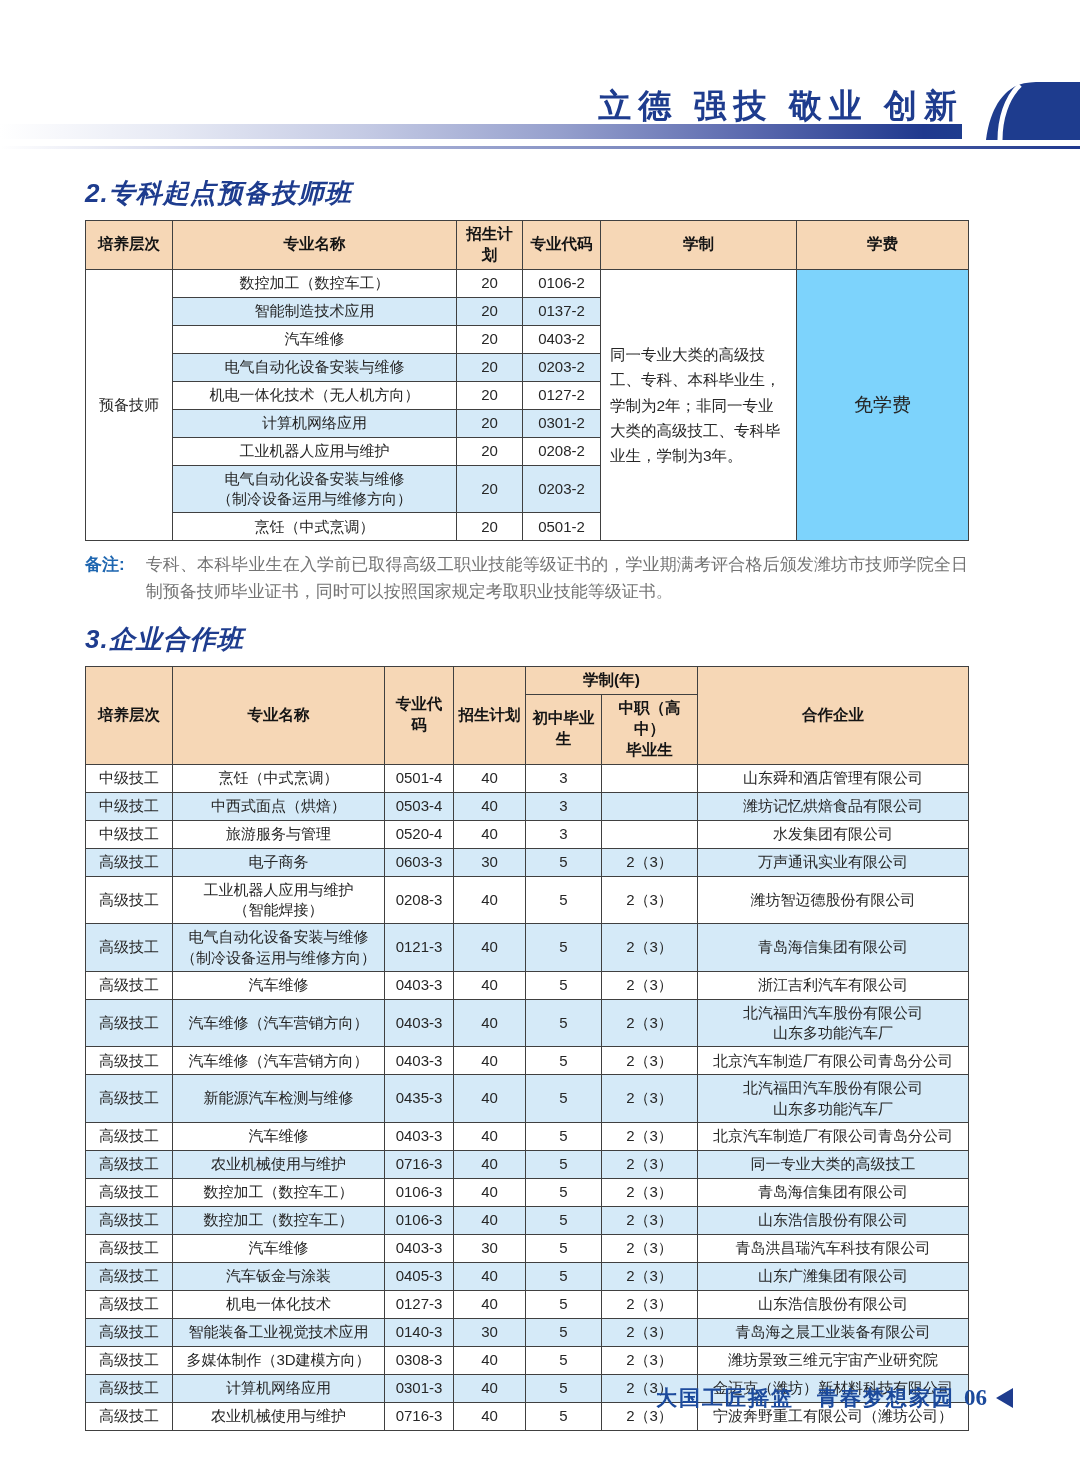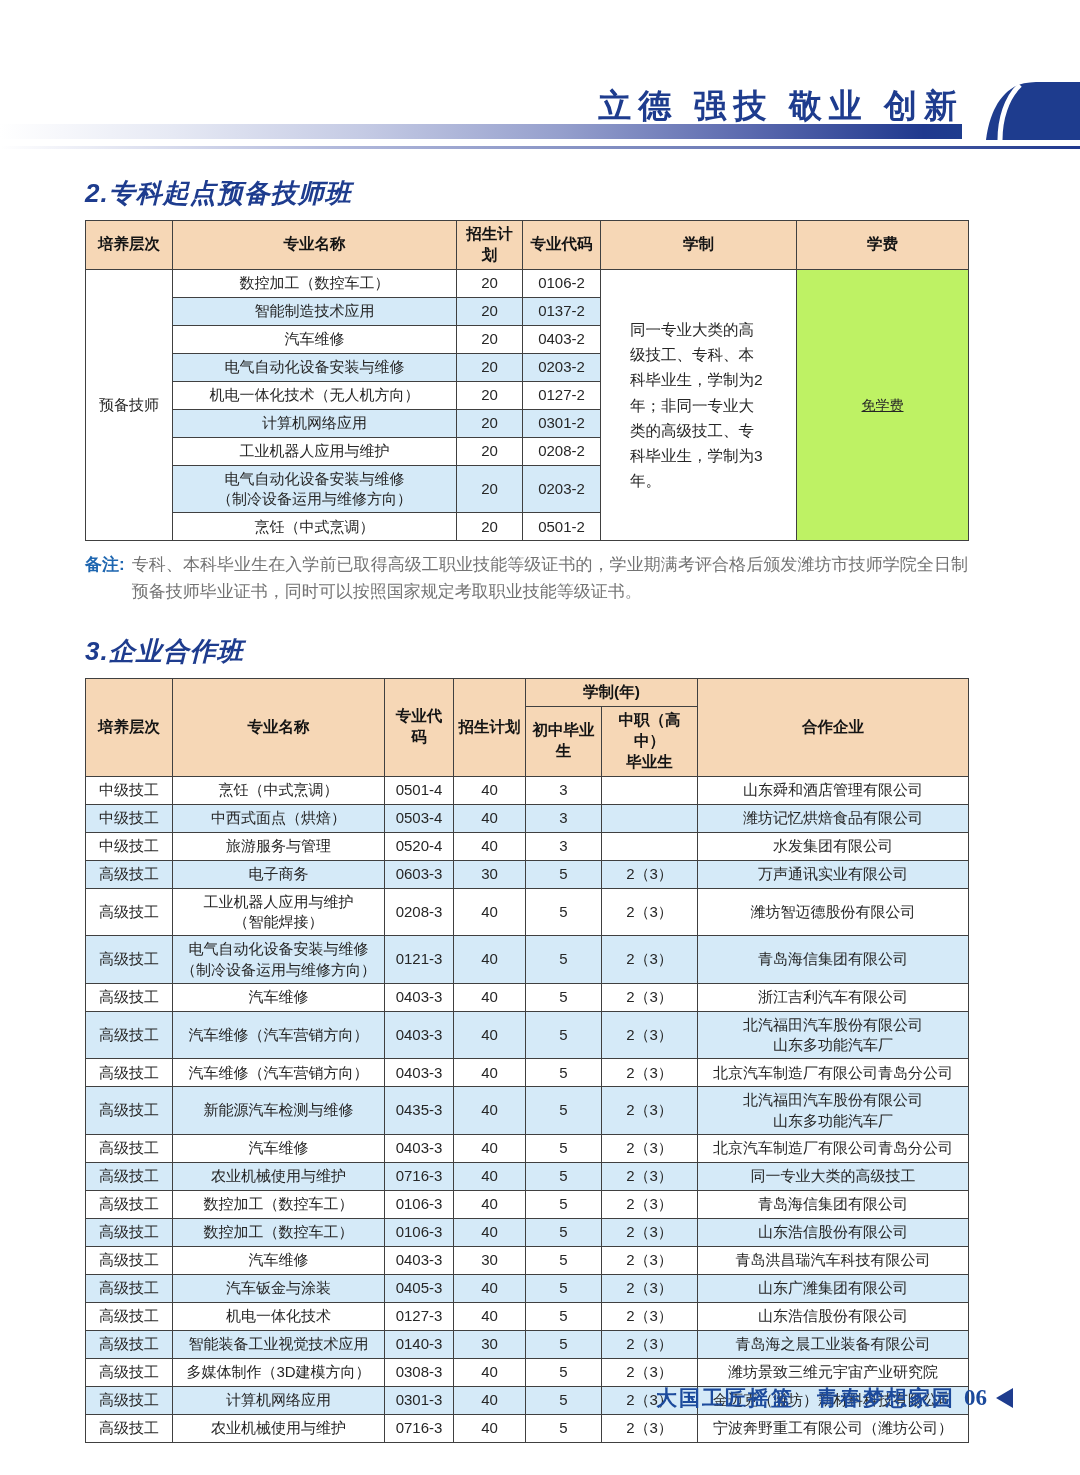--- a/index.html
+++ b/index.html
@@ -23,36 +23,36 @@
     position:absolute; top:146px; left:0; width:1080px; height:3px;
     background:linear-gradient(to right, rgba(130,140,200,0) 0%, #b4bbdd 30%, #6877b4 70%, #20398e 100%);
   }
   
   .content { position:absolute; left:85px; top:176px; width:883px; }
   .sec-title {
     font-size:26px; font-weight:bold; color:#1e3c8e; letter-spacing:1px;
     margin:0 0 9px 0;
     font-style:italic;
   }
-  .sec3 { margin-top:28px; }
+  .sec3 { margin-top:16px; }
   table { border-collapse:collapse; table-layout:fixed; width:883px; }
   th, td {
     border:1px solid #404040; text-align:center; vertical-align:middle;
     font-size:15px; color:#262626; padding:3px 4px; line-height:1.35; white-space:pre-line;
   }
   thead th { background:#f6d7b6; font-weight:bold; color:#141414; font-size:15.5px; height:31px; }
   td { height:28px; }
   .shade { background:#d5eaf8; }
-  .duration-cell { text-align:left; padding:8px 29px; font-size:15.5px; line-height:1.62; background:#ffffff; }
-  .tuition-cell { background:#bef264; font-size:14px;text-decoration:underline; }
+  .duration-cell { text-align:left; padding:8px 9px; font-size:15.5px; line-height:1.62; background:#ffffff; }
+  .tuition-cell { background:#7dd3fc; font-size:19px; }
   #table2 thead tr:first-child th.group-head { height:26px; }
   #table2 thead tr:nth-child(2) th { height:48px; }
   
   .remark { display:flex; margin:11px 0 4px; font-size:17px; line-height:1.58; width:883px; }
-  .remark-label { color:#1e66b0; font-weight:bold; flex:0 0 auto; margin-right:7px; }
+  .remark-label { color:#1e66b0; font-weight:bold; flex:0 0 auto; margin-right:21px; }
   .remark-text { color:#737373; text-align:justify; }
   
   .footer {
     position:absolute; top:1384px; right:67px;
     display:flex; align-items:center; gap:9px;
     color:#1c4a9c; font-family:"Liberation Serif","DejaVu Serif",serif; font-weight:bold;
   }
   .footer-motto { font-size:21px; letter-spacing:2px; }
   .footer-page { font-size:23px; }
   .footer-tri {

